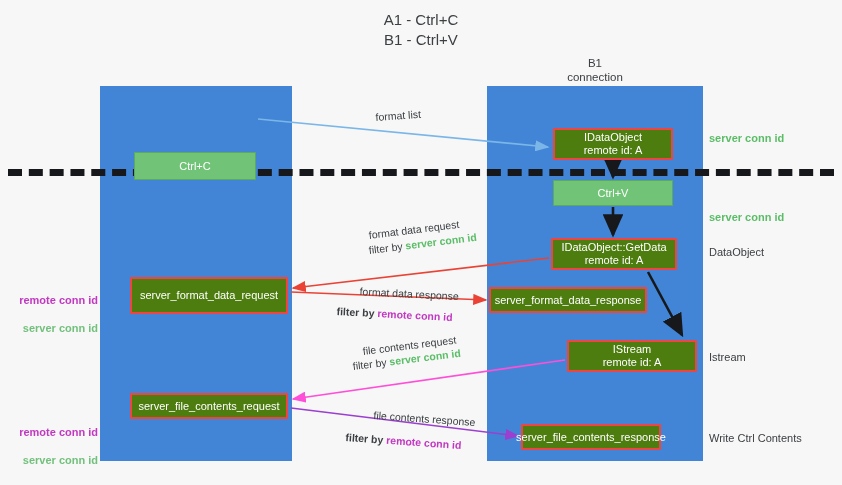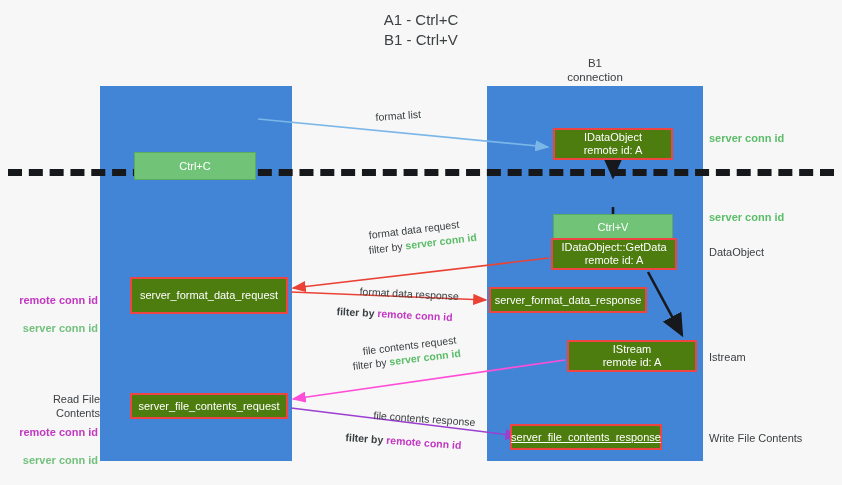--- a/index.html
+++ b/index.html
@@ -39,27 +39,27 @@
   .box{
     position:absolute;display:flex;align-items:center;justify-content:center;
     text-align:center;color:#ffffff;font-size:11px;line-height:13px;
     white-space:pre-line;box-sizing:border-box;
   }
   .box.green{background:#71c477;border:1px solid #5aab61;}
   .box.orange{background:#4d7c0f;border:2px solid #ef4444;}
 
   .b-ctrlc   {left:134px;top:104px;width:122px;height:28px;margin-top:48px;}
   .b-idata   {left:553px;top:128px;width:120px;height:32px;}
-  .b-ctrlv   {left:553px;top:180px;width:120px;height:26px;margin-top:34px;}
+  .b-ctrlv   {left:553px;top:180px;width:120px;height:26px;}
   .b-getdata {left:551px;top:238px;width:126px;height:32px;}
   .b-istream {left:567px;top:340px;width:130px;height:32px;}
   .b-sfdreq  {left:130px;top:277px;width:158px;height:37px;}
   .b-sfdresp {left:489px;top:287px;width:158px;height:26px;}
   .b-sfcreq  {left:130px;top:393px;width:158px;height:26px;}
-  .b-sfcresp {left:510px;top:424px;width:152px;height:26px;text-decoration:underline;}
+  .b-sfcresp {left:521px;top:424px;width:140px;height:26px;}
 
   
   .ann{position:absolute;font-size:11px;line-height:14px;white-space:pre-line;}
   .ann.green-t{color:#5bbd68;font-weight:bold;}
   .ann.dark{color:#3c4043;}
   .ann.stack{font-weight:bold;}
   .ann .m{color:#c238c2;display:block;}
   .ann .g{color:#73c07d;display:block;}
 
   .ann-scid1{left:709px;top:131px;}
@@ -168,27 +168,26 @@
   <div class="albl l-fcreq">file contents request</div>
   <div class="albl l-fcreq2"><span>filter by </span><span class="g">server conn id</span></div>
 
   <div class="albl l-fcresp">file contents response</div>
   <div class="albl l-fcresp2"><b>filter by </b><span class="m">remote conn id</span></div>
 
   <div class="ann green-t ann-scid1">server conn id</div>
   <div class="ann green-t ann-scid2">server conn id</div>
   <div class="ann dark ann-dataobject">DataObject</div>
   <div class="ann dark ann-istream">Istream</div>
-  <div class="ann dark ann-writefile">Write File Contents</div>
+  <div class="ann dark ann-writefile">Write Ctrl Contents</div>
 
   <div class="ann stack ann-left1">
     <span class="m">remote conn id</span>
     <span class="g">server conn id</span>
   </div>
 
-  <div class="ann ann-readfile">Read File Contents</div>
 
   <div class="ann stack ann-left2">
     <span class="m">remote conn id</span>
     <span class="g">server conn id</span>
   </div>
 
 </div>
 
 </body></html>

